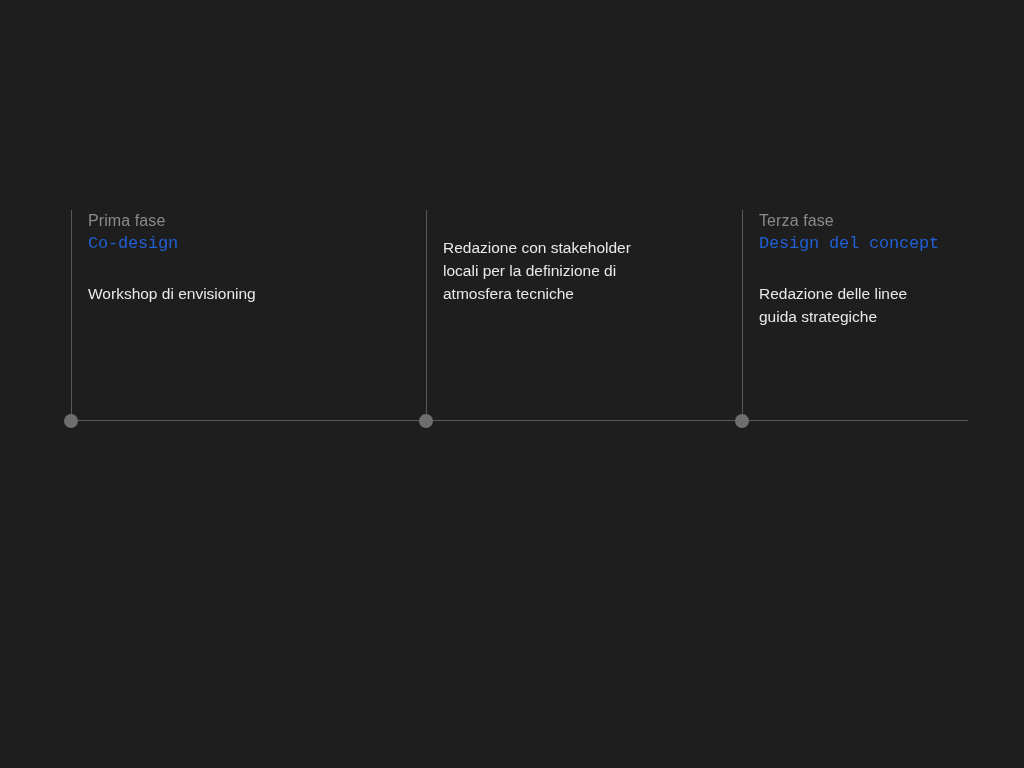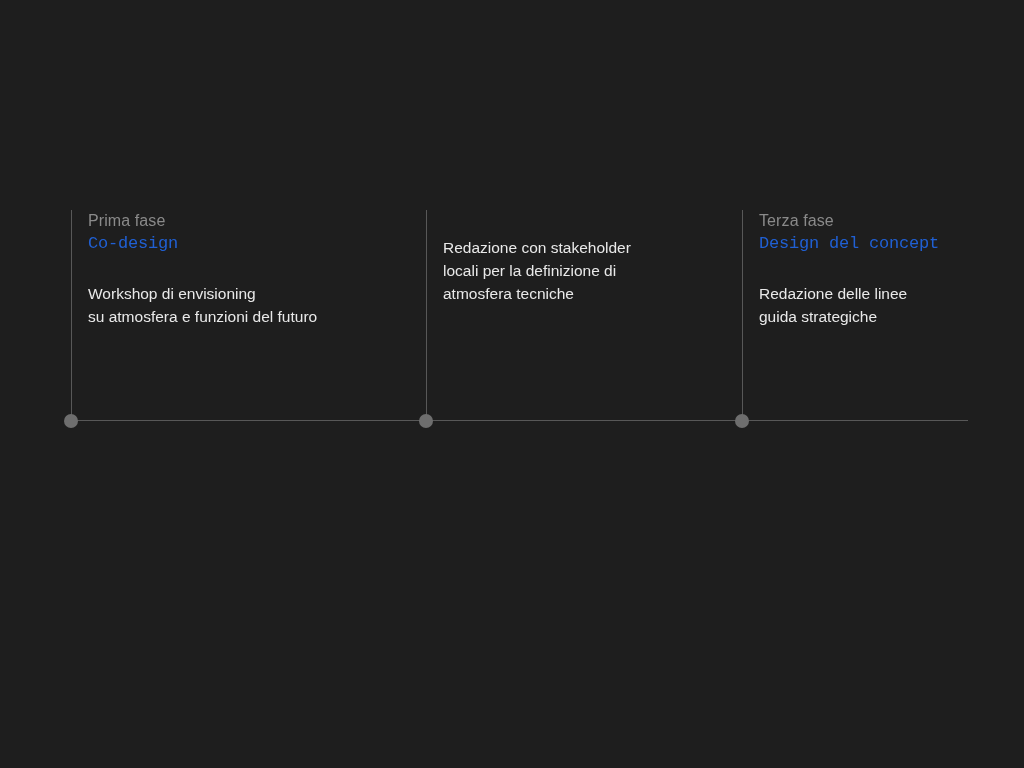--- a/index.html
+++ b/index.html
@@ -109,21 +109,20 @@
   <div class="axis-line"></div>
 
   <div class="phase" id="phase-1">
     <div class="phase-divider"></div>
     <div class="phase-marker"></div>
     <div class="phase-content">
       <div class="phase-eyebrow">Prima fase</div>
       <div class="phase-title">Co-design</div>
       <div class="phase-body">
         <div class="phase-body-line">Workshop di envisioning</div>
-        <div class="phase-body-line">su atmosfera e funzioni del futuro</div>
       </div>
     </div>
   </div>
 
   <div class="phase" id="phase-2">
     <div class="phase-divider"></div>
     <div class="phase-marker"></div>
     <div class="phase-content">
       <div class="phase-body">
         <div class="phase-body-line">Redazione con stakeholder</div>

